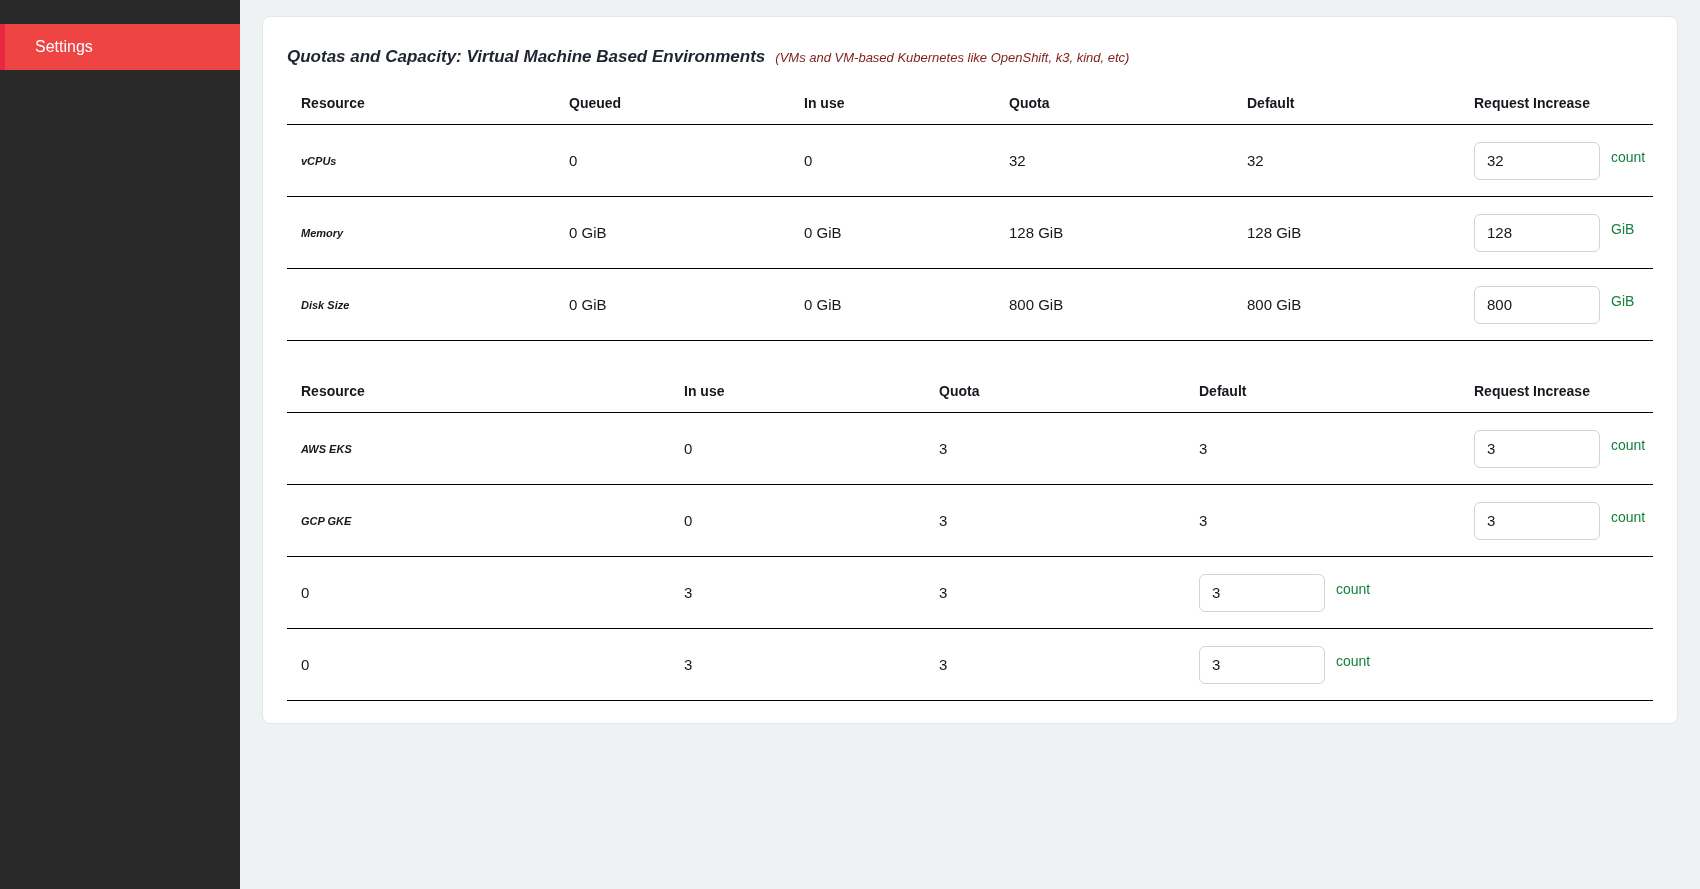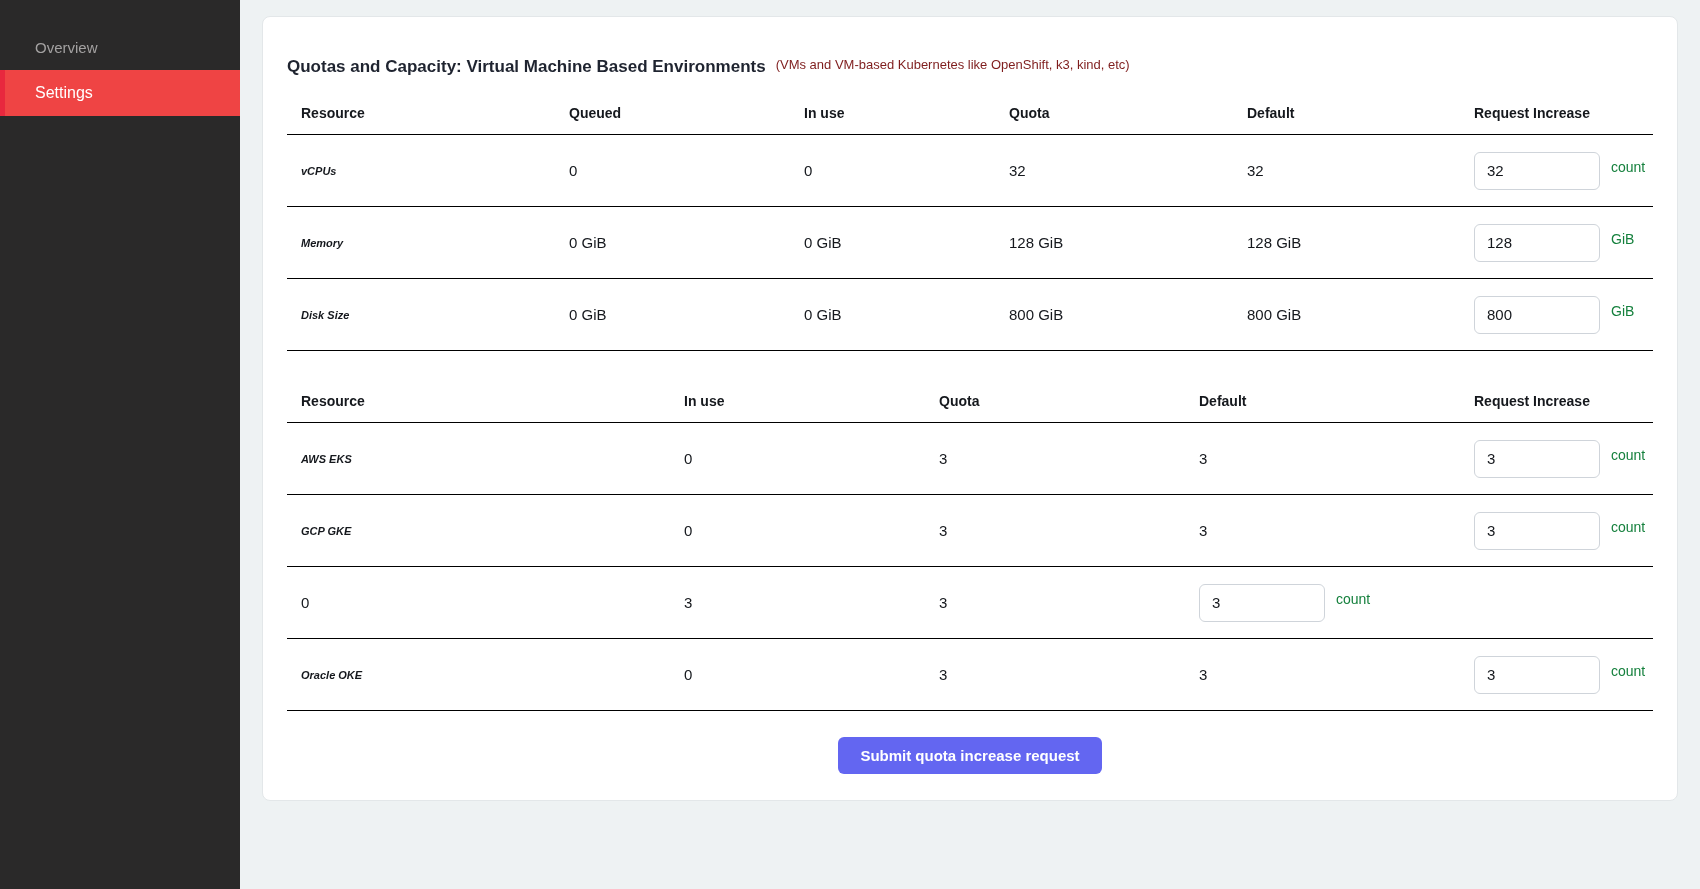--- a/index.html
+++ b/index.html
@@ -54,23 +54,24 @@
     margin:4px 0 16px 2px;
   }
   .card{
     background:#ffffff;
     border:1px solid #e3e7e9;
     border-radius:8px;
     padding:20px 24px 22px 24px;
   }
   .section-head{
     display:flex;
-    align-items:flex-start;
+    align-items:center;
     gap:10px;
-    margin:20px 0 14px 0;
+    margin:10px 0 14px 0;
+    font-style:italic;
   }
   .section-title{
     font-size:17px;
     font-weight:700;
     color:#1f2430;
   }
   .section-subtitle{
     font-size:13px;
     color:#7f1d1d;
     font-weight:400;
@@ -136,23 +137,20 @@
     padding:10px 22px;
     cursor:pointer;
   }
 </style>
 </head>
 <body>
 
 <div class="app">
 
   <aside class="sidebar">
-    <div class="side-item">
-      <span>Overview</span>
-    </div>
     <div class="side-item active">
       <span>Settings</span>
     </div>
   </aside>
 
   <main class="content">
 
     <div class="card">
 
       <section>
@@ -246,31 +244,27 @@
             <span>0</span>
             <span>3</span>
             <span>3</span>
             <span class="cell-request">
               <input class="qty-input" type="text" value="3" style="">
               <span class="unit">count</span>
             </span>
           </div>
 
           <div class="trow data-row">
-            <span class="cell-resource">Oracle OKE</span>
             <span>0</span>
             <span>3</span>
             <span>3</span>
             <span class="cell-request">
               <input class="qty-input" type="text" value="3" style="">
               <span class="unit">count</span>
             </span>
           </div>
         </div>
       </section>
 
-      <div class="footer">
-        <button class="submit-btn">Submit quota increase request</button>
-      </div>
 
     </div>
   </main>
 </div>
 
 </body></html>

